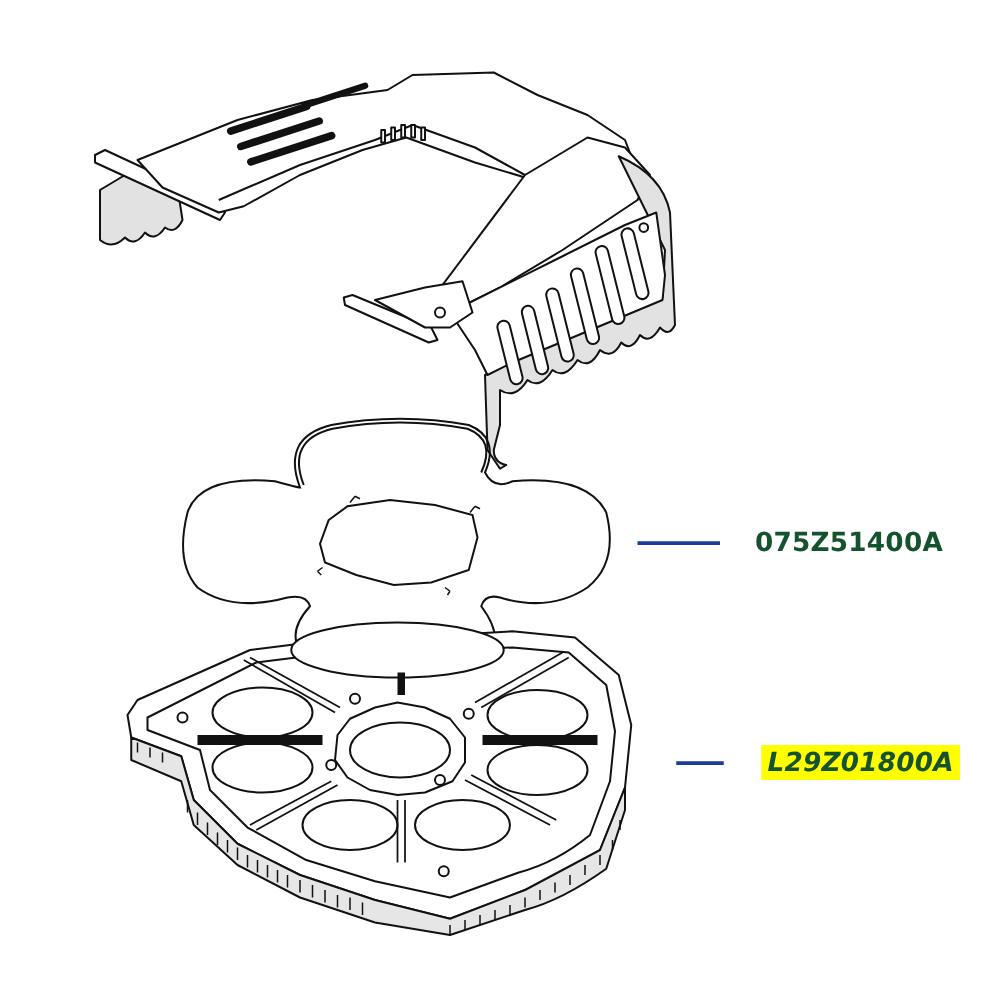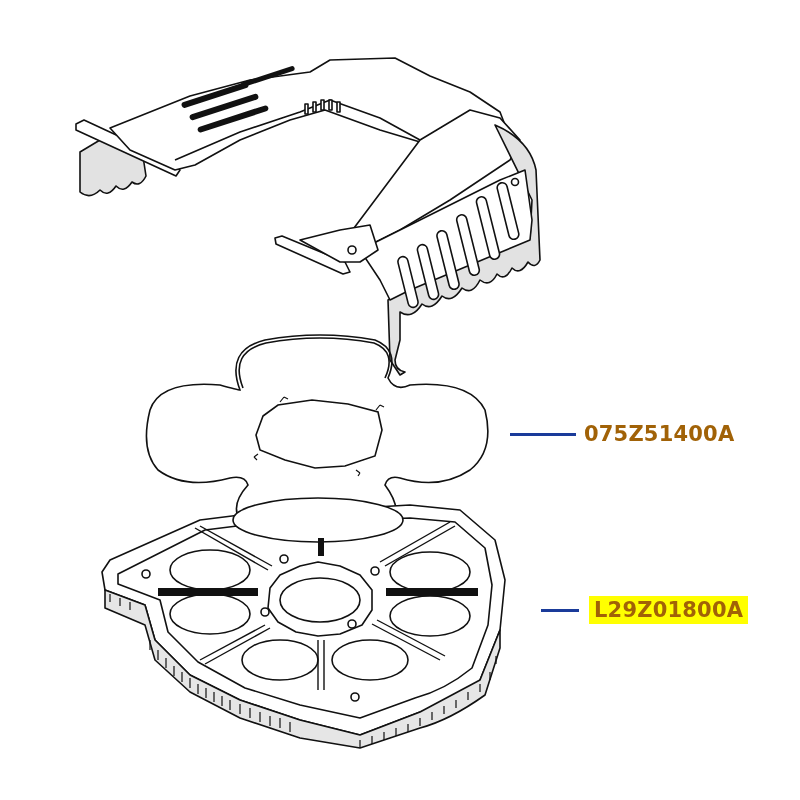--- a/index.html
+++ b/index.html
@@ -1,19 +1,19 @@
 <!DOCTYPE html>
 <html><head>
 <meta charset="utf-8">
 <style>
   html, body { margin:0; padding:0; background:#ffffff; }
   body { width:800px; height:800px; position:relative; overflow:hidden; font-family:"Liberation Sans", sans-serif; }
   #diagram { position:absolute; left:0; top:0; width:800px; height:800px; }
   .callout-line { position:absolute; height:3px; }
-  .part-label { position:absolute; font-family:"DejaVu Sans", sans-serif; font-weight:bold; font-size:21px; color:#a16207; letter-spacing:0.2px; line-height:28px; padding:0 4px; }
+  .part-label { position:absolute; font-family:"DejaVu Sans", sans-serif; font-weight:bold; font-size:21px; color:#14532d; letter-spacing:0.2px; line-height:28px; padding:0 4px;margin-left:20px; }
   .part-label.hl { padding:0 5px; }
 </style>
 </head>
 <body>
 
 <svg id="diagram" viewBox="0 0 800 800" xmlns="http://www.w3.org/2000/svg">
 
   <g stroke="#111" stroke-width="1.6" fill="#fff" stroke-linejoin="round">
 
     <path d="M80 152 L80 192 Q90 200 100 190 Q108 198 116 186 Q124 194 132 182 Q140 188 146 176 L142 150 L100 140 Z" fill="#e2e2e2"></path>
@@ -129,13 +129,13 @@
       <circle cx="146" cy="574" r="4"></circle>
       <circle cx="355" cy="697" r="4"></circle>
     </g>
   </g>
 </svg>
 
 <div class="callout-line" style="left:510px; top:433px; width:66px; background:#1a3b9a;"></div>
 <div class="part-label" style="left:580px; top:420px;">075Z51400A</div>
 
 <div class="callout-line" style="left:541px; top:609px; width:38px; background:#1a3b9a;"></div>
-<div class="part-label hl" style="left:589px; top:596px; background:#ffff00;">L29Z01800A</div>
+<div class="part-label hl" style="left:589px; top:596px; background:#ffff00;font-style:italic;">L29Z01800A</div>
 
 </body></html>

